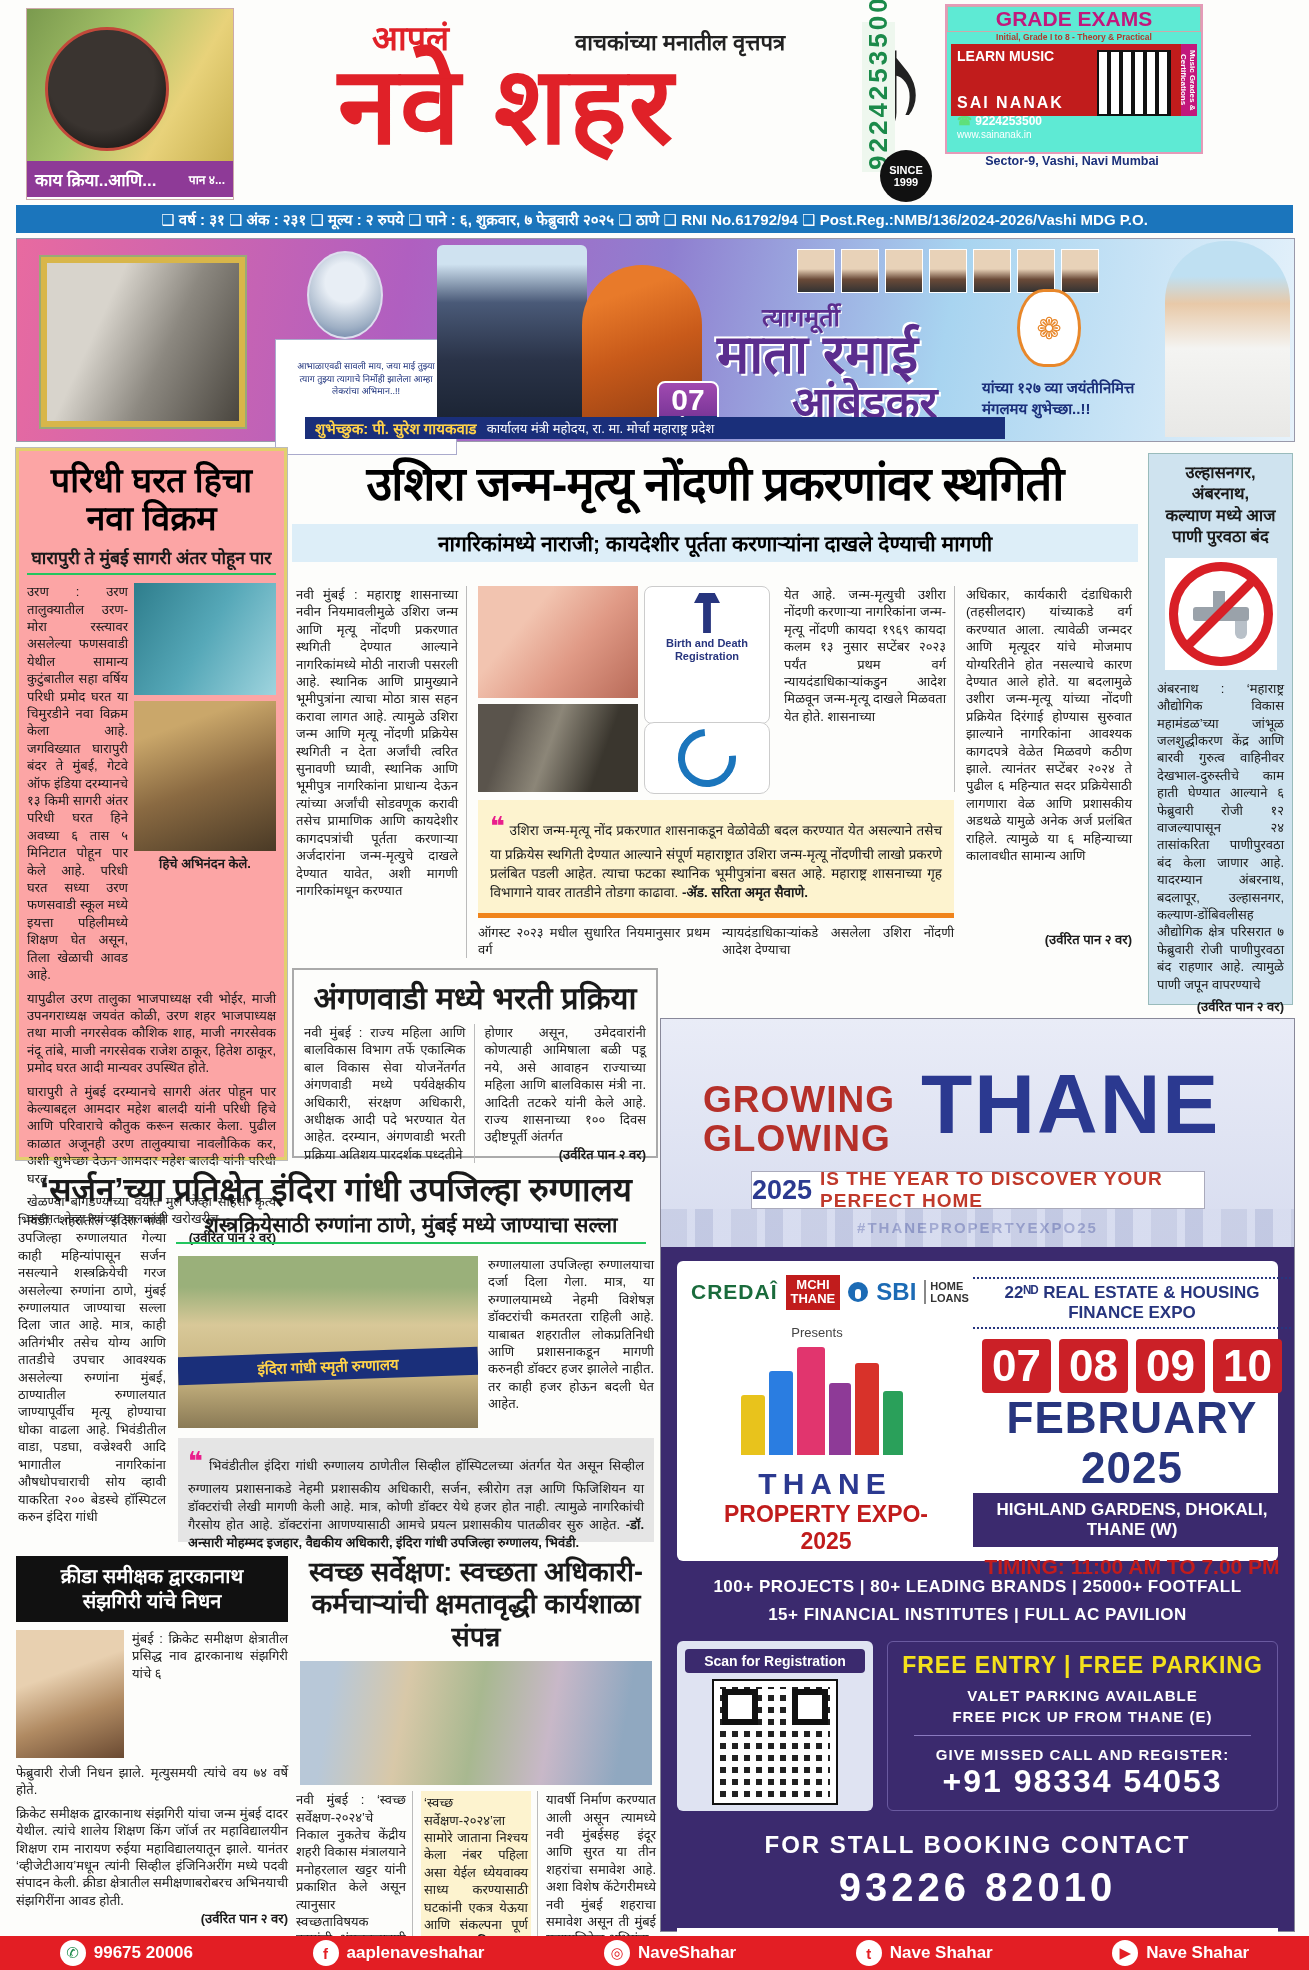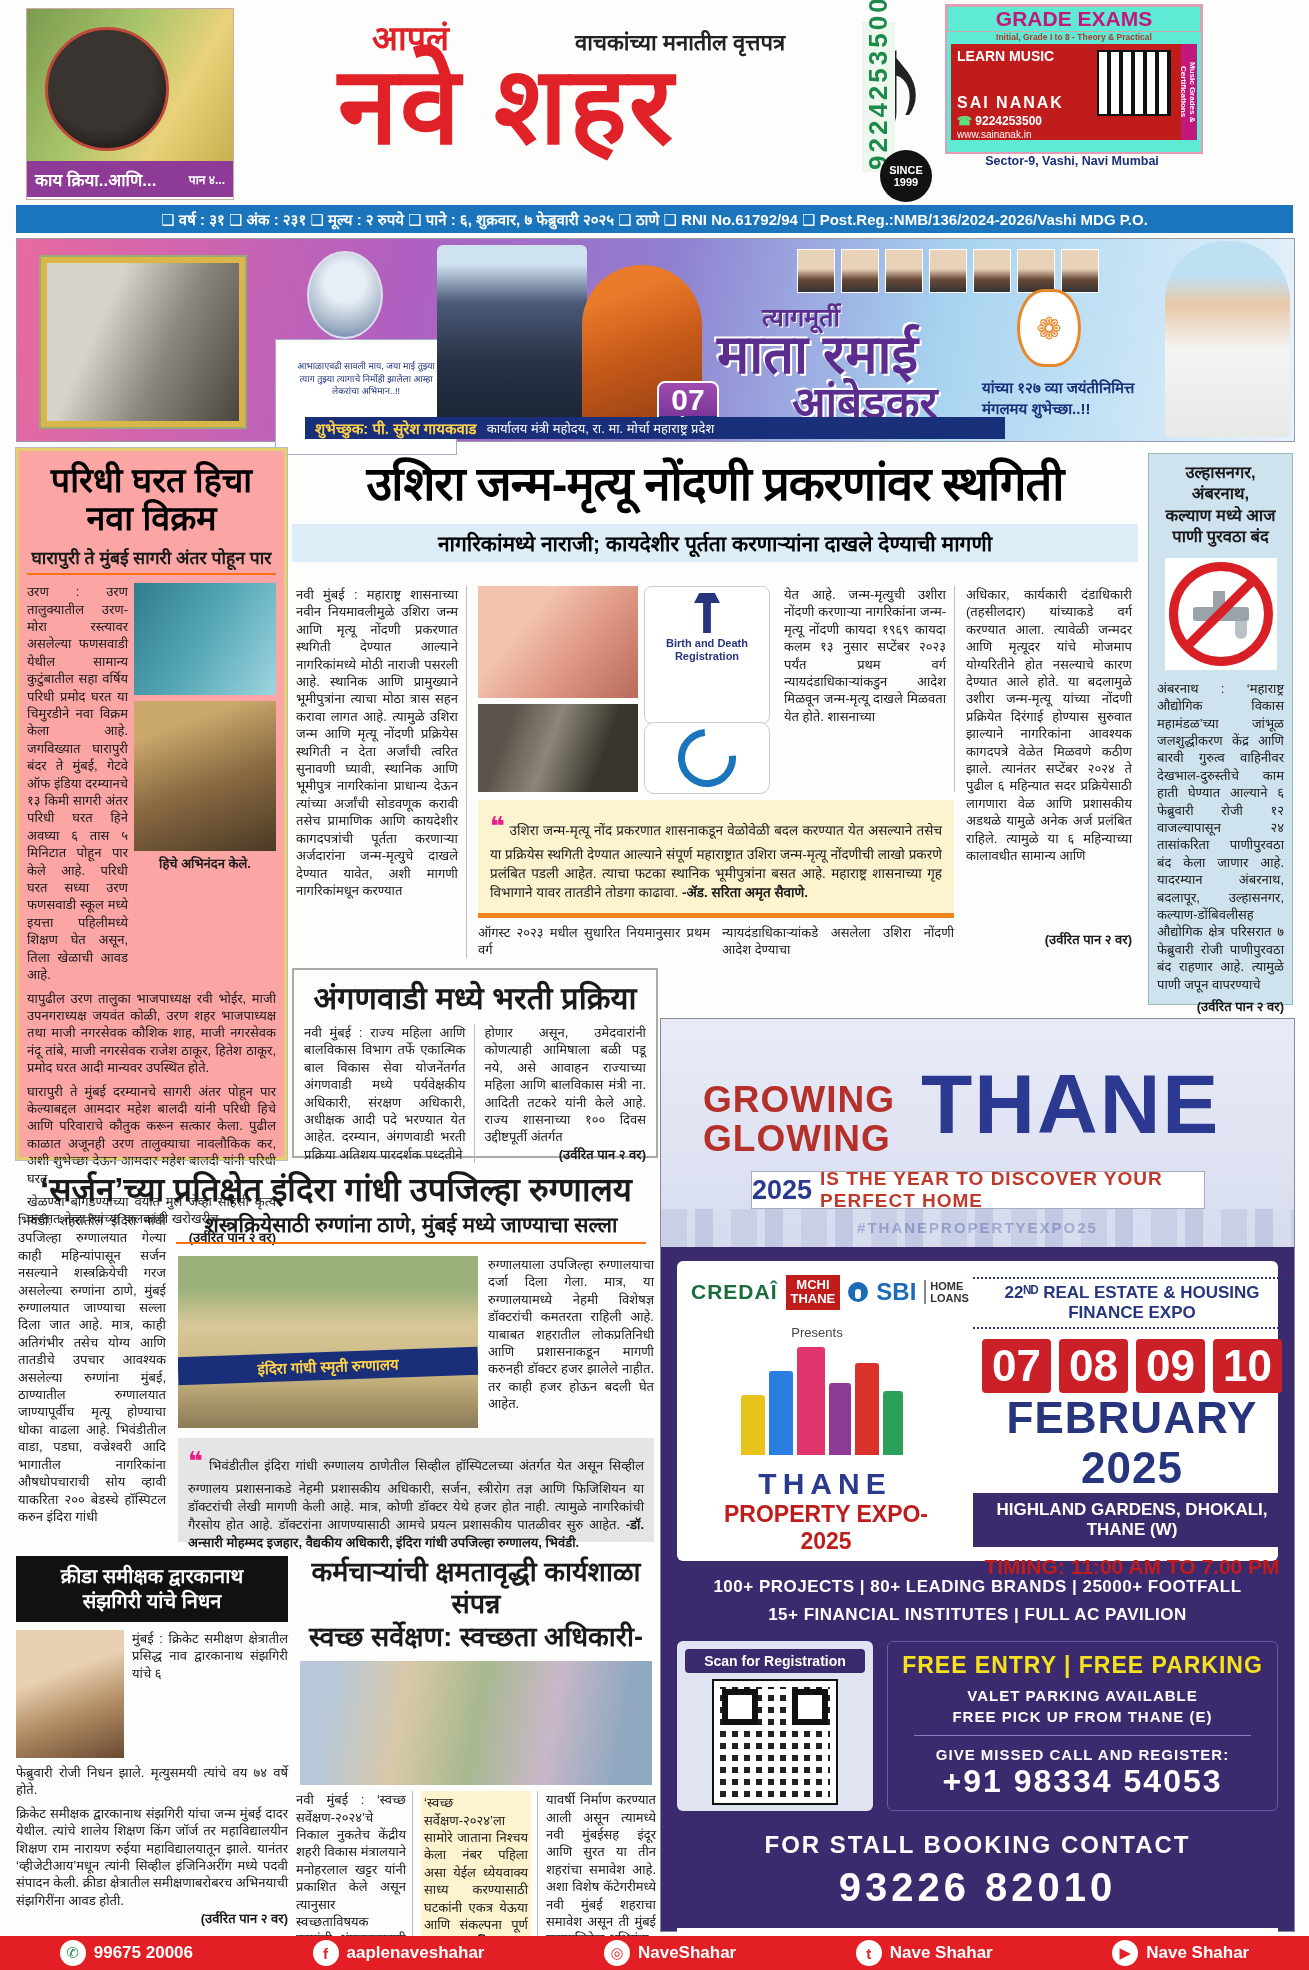--- a/index.html
+++ b/index.html
@@ -48,21 +48,21 @@
   .banner-man{background:linear-gradient(180deg,#bfe0f2 18%,#e8c9a8 32%,#f4f4f2 55%,#e8e8e6);}
   .banner-amb{background:linear-gradient(180deg,#cfe2f0 10%,#4a5a78 30%,#2a3348 60%,#17202e);}
   .banner-ramai{background:linear-gradient(160deg,#e87a2a 20%,#c85a1a 50%,#8a3a12);}
   .b-footer{background:#1a2f7a;color:#fff;font-size:13px;display:flex;align-items:center;padding:0 10px;gap:10px;}
   .b-footer b{color:#ffd24a;font-size:15px;}
   
   .goldbox{border:3px solid #e3cf6e;outline:1px solid #bbb;background:#fca5a5;}
   .headline1{font-weight:800;font-size:34px;line-height:1.12;text-align:center;color:#000;}
   .headline-main{font-weight:800;font-size:47px;color:#000;letter-spacing:-1px;}
   .subbar{background:#ddeef8;font-weight:800;font-size:21px;display:flex;align-items:center;justify-content:center;color:#000;}
-  .subline{font-weight:800;font-size:17.5px;border-bottom:2px solid #f97316;padding-bottom:4px;text-align:center;}
+  .subline{font-weight:800;font-size:17.5px;border-bottom:2px solid #22c55e;padding-bottom:4px;text-align:center;}
   .quotebox{background:#fdf3cf;border-bottom:5px solid #f0841c;padding:8px 12px;font-size:13.5px;line-height:1.42;text-align:justify;}
   .qmark{color:#e91e8c;font-size:26px;font-weight:800;}
   .emblem-box{background:#fff;border:1px solid #ccc;border-radius:8px;text-align:center;padding-top:6px;}
   .pillar{width:26px;height:40px;margin:0 auto;background:#27357e;clip-path:polygon(20% 0,80% 0,100% 25%,65% 25%,65% 100%,35% 100%,35% 25%,0 25%);}
   .emblem-box .lbl{color:#27357e;font-weight:bold;font-size:11px;line-height:1.2;margin-top:4px;}
   .droplogo{background:#fff;border:1px solid #ccc;border-radius:10px;display:flex;align-items:center;justify-content:center;}
   .droplogo .d{width:44px;height:44px;border-radius:50%;border:7px solid #1b75bc;border-top-color:transparent;transform:rotate(40deg);}
   .nowater{background:#fff;display:flex;align-items:center;justify-content:center;position:relative;}
   .tap{width:56px;height:14px;background:#9aa2aa;border-radius:3px;position:relative;}
   .tap:before{content:"";position:absolute;left:20px;top:-16px;width:12px;height:16px;background:#9aa2aa;}
@@ -147,21 +147,21 @@
   <div class="abs music-note" style="left:855px;top:8px;">♪</div>
   <div class="abs vert-phone" style="left:862px;top:22px;height:146px;">9224253500</div>
   <div class="abs since" style="left:880px;top:150px;">
     <span>SINCE</span>
     <span>1999</span>
   </div>
 
   <div class="abs music-ad" style="left:945px;top:4px;width:254px;height:146px;">
     <div class="ga-title">GRADE EXAMS</div>
     <div class="ga-sub">Initial, Grade I to 8 - Theory &amp; Practical</div>
-    <div class="ad-red" style="margin:2px 4px;height:96px;">
+    <div class="ad-red" style="margin:2px 4px;height:72px;">
       <div style="font-weight:800;font-size:14px;padding:4px 6px 0;">LEARN MUSIC</div>
       <div class="keys"></div>
       <div style="font-weight:800;font-size:16px;letter-spacing:2px;padding:30px 6px 0;">SAI NANAK</div>
       <div style="font-size:12px;font-weight:bold;padding:2px 6px 0;"><span style="color:#5fe07a;">☎</span> <span>9224253500</span></div>
       <div style="font-size:10px;padding:1px 6px;">www.sainanak.in</div>
       <div class="ad-side">Music Grades &amp; Certifications</div>
     </div>
   </div>
   <div class="abs addr" style="left:945px;top:154px;width:254px;">Sector-9, Vashi, Navi Mumbai</div>
 
@@ -308,22 +308,22 @@
       <div class="ph" style="width:108px;height:128px;background:linear-gradient(160deg,#e8d0b0 35%,#b08a62 65%,#6a4a32);flex:none;"></div>
       <div class="body-txt">मुंबई : क्रिकेट समीक्षण क्षेत्रातील प्रसिद्ध नाव द्वारकानाथ संझगिरी यांचे ६</div>
     </div>
     <div class="body-txt" style="margin-top:6px;">फेब्रुवारी रोजी निधन झाले. मृत्युसमयी त्यांचे वय ७४ वर्षे होते.</div>
     <div class="body-txt" style="margin-top:6px;">क्रिकेट समीक्षक द्वारकानाथ संझगिरी यांचा जन्म मुंबई दादर येथील. त्यांचे शालेय शिक्षण किंग जॉर्ज तर महाविद्यालयीन शिक्षण राम नारायण रुईया महाविद्यालयातून झाले. यानंतर ‘व्हीजेटीआय’मधून त्यांनी सिव्हील इंजिनिअरींग मध्ये पदवी संपादन केली. क्रीडा क्षेत्रातील समीक्षणाबरोबरच अभिनयाची संझगिरींना आवड होती.</div>
     <div class="cont">(उर्वरित पान २ वर)</div>
   </section>
 
   <section class="abs" style="left:296px;top:1556px;width:360px;height:374px;">
     <h2 class="center" style="margin:0;font-weight:800;font-size:27px;line-height:1.2;">
+      <div>स्वच्छ सर्वेक्षण: स्वच्छता अधिकारी-</div>
       <div>कर्मचाऱ्यांची क्षमतावृद्धी कार्यशाळा संपन्न</div>
-      <div>स्वच्छ सर्वेक्षण: स्वच्छता अधिकारी-</div>
     </h2>
     <div class="ph" style="width:352px;height:124px;margin:8px auto 6px;background:linear-gradient(100deg,#b8c8d8 10%,#d8c8a8 30%,#a8b890 50%,#c8b8c8 70%,#90a8c0 90%);"></div>
     <div style="display:flex;gap:8px;">
       <div class="body-txt colrule" style="width:33%;padding-right:6px;">नवी मुंबई : ‘स्वच्छ सर्वेक्षण-२०२४’चे निकाल नुकतेच केंद्रीय शहरी विकास मंत्रालयाने मनोहरलाल खट्टर यांनी प्रकाशित केले असून त्यानुसार स्वच्छताविषयक कामांची अंमलबजावणी महापालिका क्षेत्रात प्रभावीपणे करण्याच्या दृष्टीने महापालिकेच्या स्वच्छता विभागाच्या वतीने सातत्याने विविध मार्गदर्शनाखाली नमुंमपा स्वच्छता अधिकारी-कर्मचारी यांची</div>
       <div class="body-txt colrule" style="width:33%;padding-right:6px;">
         <div style="background:#fdf3cf;padding:3px;">
           <span>‘स्वच्छ सर्वेक्षण-२०२४’ला सामोरे जाताना निश्चय केला नंबर पहिला असा येईल ध्येयवाक्य साध्य करण्यासाठी घटकांनी एकत्र येऊया आणि संकल्पना पूर्ण करूया.</span>
           <b>-सुनित पवार, अतिरिक्त आयुक्त, नवी मुंबई महापालिका.</b>
         </div>
 

